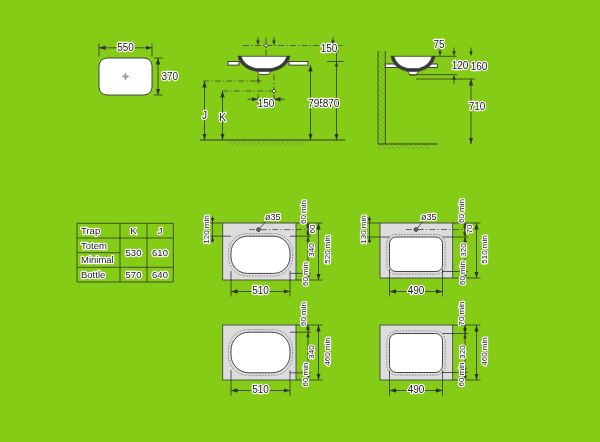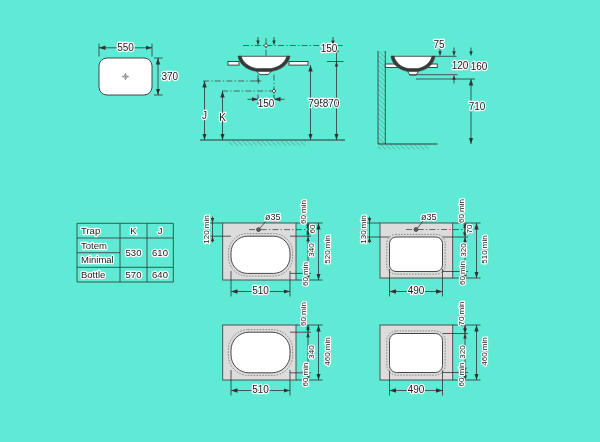--- a/index.html
+++ b/index.html
@@ -1,16 +1,16 @@
 <!DOCTYPE html>
 <html><head>
 <meta charset="utf-8">
 <style>
   html,body{margin:0;padding:0;background:#fff;}
-  .sheet{position:relative;width:600px;height:442px;background:#5eead4;overflow:hidden;
+  .sheet{position:relative;width:600px;height:442px;background:#84cc16;overflow:hidden;
          font-family:"Liberation Sans",sans-serif;}
   svg{display:block;}
   .ln{stroke:#333;stroke-width:1;fill:none;}
   .dim{stroke:#333;stroke-width:0.8;fill:none;}
   .dd{stroke:#444;stroke-width:0.8;fill:none;stroke-dasharray:6 2.2 1.3 2.2;}
   .dot{stroke:#7d7d7d;stroke-width:0.9;fill:none;stroke-dasharray:0.8 2.1;stroke-linecap:round;}
   .gray{fill:#dcdcdc;stroke:#444;stroke-width:0.9;}
   .white{fill:#fff;stroke:#333;stroke-width:0.9;}
   .dark{fill:#3a3a3a;stroke:#222;stroke-width:0.5;}
   text{fill:#1a1a1a;paint-order:stroke;stroke:#fff;stroke-width:2.4px;stroke-linejoin:round;}

